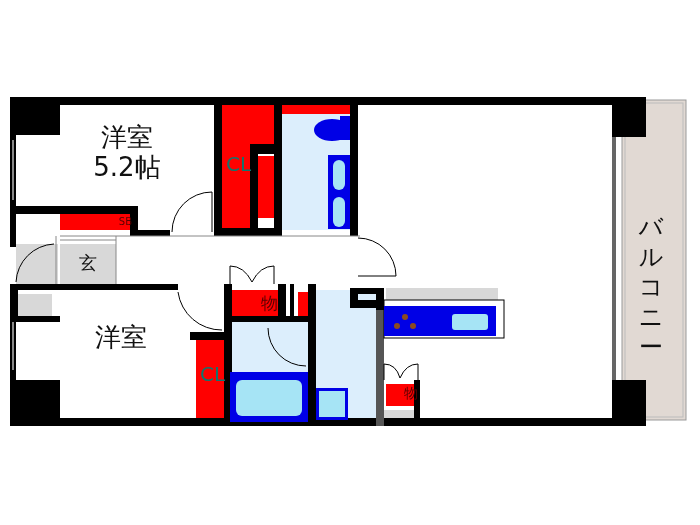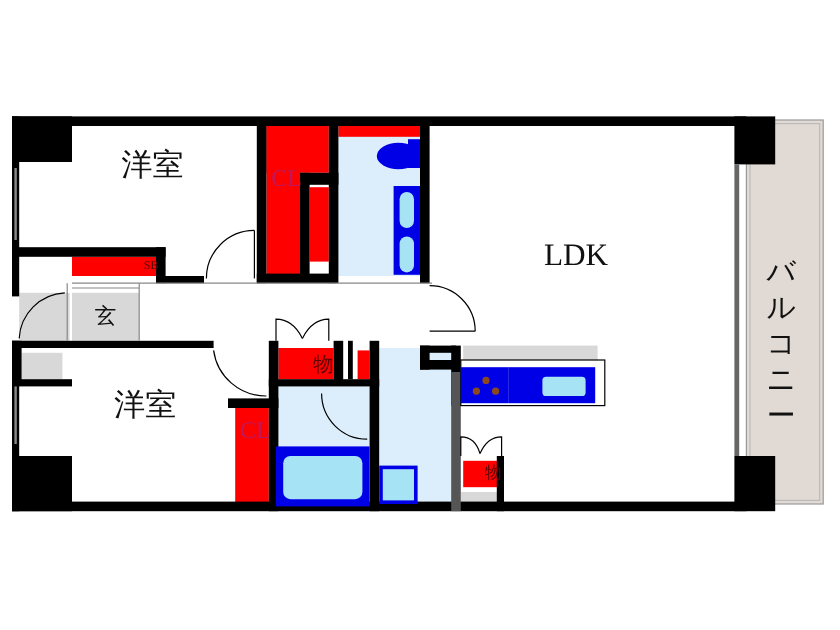--- a/index.html
+++ b/index.html
@@ -1,22 +1,22 @@
 <!DOCTYPE html>
 <html><head>
 <meta charset="utf-8">
 <style>
   html, body { margin:0; padding:0; background:#ffffff; }
   body { width:700px; height:525px; position:relative; overflow:hidden;
          font-family:"DejaVu Sans", "Liberation Sans", sans-serif; }
-  #plan { position:absolute; left:0; top:0; width:700px; height:525px;font-family:Liberation Serif, serif; }
+  #plan { position:absolute; left:0; top:0; width:700px; height:525px; }
   .lbl { position:absolute; color:#111; text-align:center; line-height:1.15; }
   .room-lbl { font-size:26px; }
   .ldk-lbl { font-size:26px; }
-  .cl { position:absolute; color:#be185d; font-size:20px; text-align:right; line-height:1.3; width:20px; }
+  .cl { position:absolute; color:#0f766e; font-size:20px; text-align:right; line-height:1.3; width:20px;margin-top:15px; }
   .small { position:absolute; color:#5a0000; text-align:right; }
   .balcony-lbl { position:absolute; font-size:24px; color:#111; width:30px; text-align:center; line-height:1.25; }
 </style>
 </head>
 <body>
 
 <div id="plan">
 <svg width="700" height="525" viewBox="0 0 700 525" xmlns="http://www.w3.org/2000/svg">
 
   <g>
@@ -134,26 +134,26 @@
     <line x1="60" y1="236" x2="360" y2="236"></line>
     <line x1="60" y1="240" x2="116" y2="240"></line>
     <line x1="116" y1="236" x2="116" y2="284"></line>
     <line x1="56" y1="236" x2="56" y2="284"></line>
   </g>
 </svg>
 
 
 <div class="lbl room-lbl" style="left:82px;top:123px;width:90px;">
   <div>洋室</div>
+  <div>5.2帖</div>
 </div>
 <div class="lbl room-lbl" style="left:76px;top:323px;width:90px;">
   <div>洋室</div>
 </div>
 <div class="lbl ldk-lbl" style="left:420px;top:198px;width:120px;">
-  <div>LDK</div>
 </div>
 <div class="lbl" style="left:62px;top:253px;width:52px;font-size:18px;">玄</div>
 <div class="balcony-lbl" style="left:636px;top:212px;">
   <div>バ</div>
       <div>ル</div>
       <div>コ</div>
       <div>ニ</div>
       <div>ー</div>
 </div>
 

